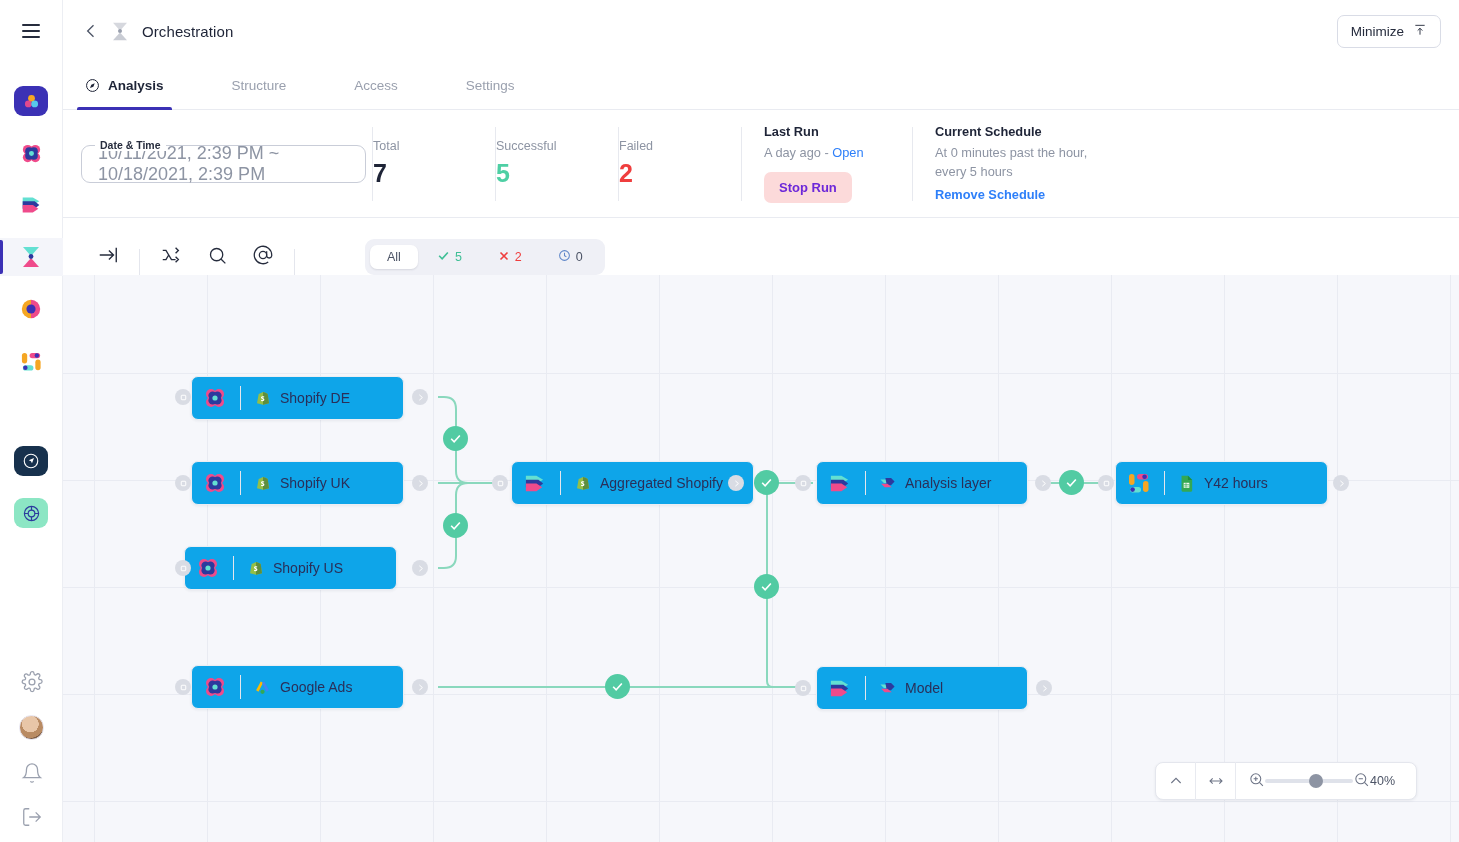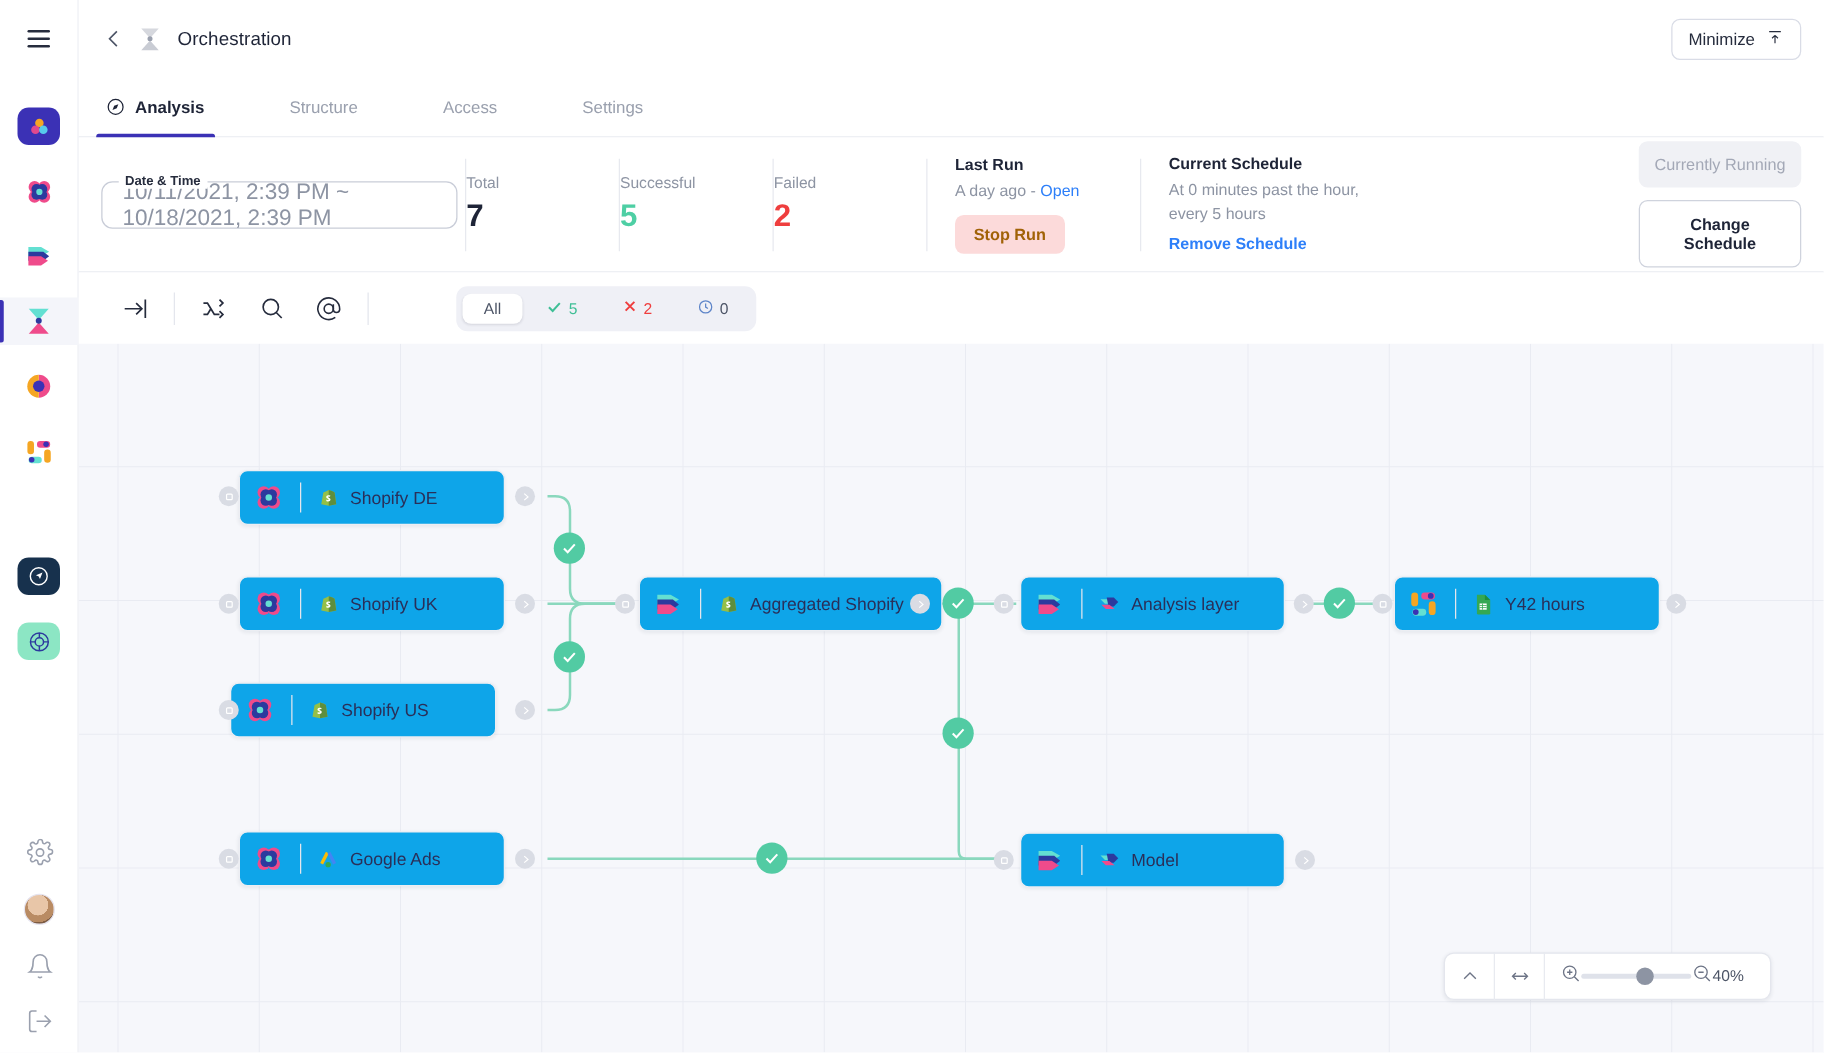--- a/index.html
+++ b/index.html
@@ -104,42 +104,42 @@
   .stat-num { font-size: 25px; font-weight: 700; }
   .stat-num.total { color: #1e2437; }
   .stat-num.ok { color: #4ecfa4; }
   .stat-num.fail { color: #ef3e3e; }
 
   .lastrun { padding: 0 22px; min-width: 170px; }
   .blk-title { font-size: 12.8px; font-weight: 700; color: #1e2437; margin-bottom: 5px;}
   .blk-sub { font-size: 12.8px; color: #8d94a3; line-height: 1.45; }
   .link { color: #2d7ff9; cursor: pointer; }
   #stop-run {
-    margin-top: 9px; background: #fcdada; color: #a16207; border: none;
+    margin-top: 9px; background: #fcdada; color: #6d28d9; border: none;
     border-radius: 7px; padding: 8px 15px; font-size: 13px; font-weight: 700;
     cursor: pointer; font-family: inherit;
   }
   .schedule { padding: 0 22px; min-width: 215px; }
   .sched-link { display:inline-block; margin-top: 6px; font-size: 12.8px; color:#2d7ff9; font-weight:700; cursor:pointer;}
 
   .stats-actions { margin-left: auto; display: flex; flex-direction: column; align-items: stretch; gap: 10px; width: 130px;}
   #currently-running {
     background: #f0f1f5; color: #a3a8b6; border: none; border-radius: 7px;
     padding: 11px 10px; font-size: 13px; font-family: inherit; cursor: default;
   }
   #change-schedule {
     background: #fff; border: 1px solid #cfd3dd; border-radius: 7px;
     padding: 11px 10px; font-size: 13px; font-weight: 700; color: #1e2437;
     font-family: inherit; cursor: pointer;
   }
 
   
   #toolbar {
     position: absolute; left: 63px; top: 218px; right: 0; height: 57px;
-    background: #fff; display: flex; align-items: center; padding-left: 22px;
+    background: #fff; display: flex; align-items: flex-end; padding-left: 22px;
   }
   .tb-btn { width: 46px; height: 40px; display:flex; align-items:center; justify-content:center; cursor:pointer; }
   .tb-sep { width:1px; height: 26px; background:#e4e6ed; margin: 0 8px; }
   .pillgroup {
     margin-left: 62px; background: #eff0f6; border-radius: 9px;
     padding: 5px; display: flex; align-items: center; gap: 2px; height: 36px;
   }
   .pill {
     display:flex; align-items:center; gap:5px; border-radius: 7px;
     padding: 5px 17px; font-size: 12.5px; color:#6d7486; cursor: pointer;
@@ -403,24 +403,20 @@
 
   <div class="stat-sep"></div>
 
   <div class="schedule">
     <div class="blk-title">Current Schedule</div>
     <div class="blk-sub">At 0 minutes past the hour,</div>
     <div class="blk-sub">every 5 hours</div>
     <span class="sched-link">Remove Schedule</span>
   </div>
 
-  <div class="stats-actions">
-    <button id="currently-running">Currently Running</button>
-    <button id="change-schedule">Change Schedule</button>
-  </div>
 </div>
 
 <div id="toolbar">
   <div class="tb-btn">
     <svg width="22" height="22" viewBox="0 0 24 24" fill="none" stroke="#262c3d" stroke-width="1.5">
       <path d="M3 12h14M13 7l5 5-5 5M21 4v16"></path>
     </svg>
   </div>
   <div class="tb-sep"></div>
   <div class="tb-btn">

